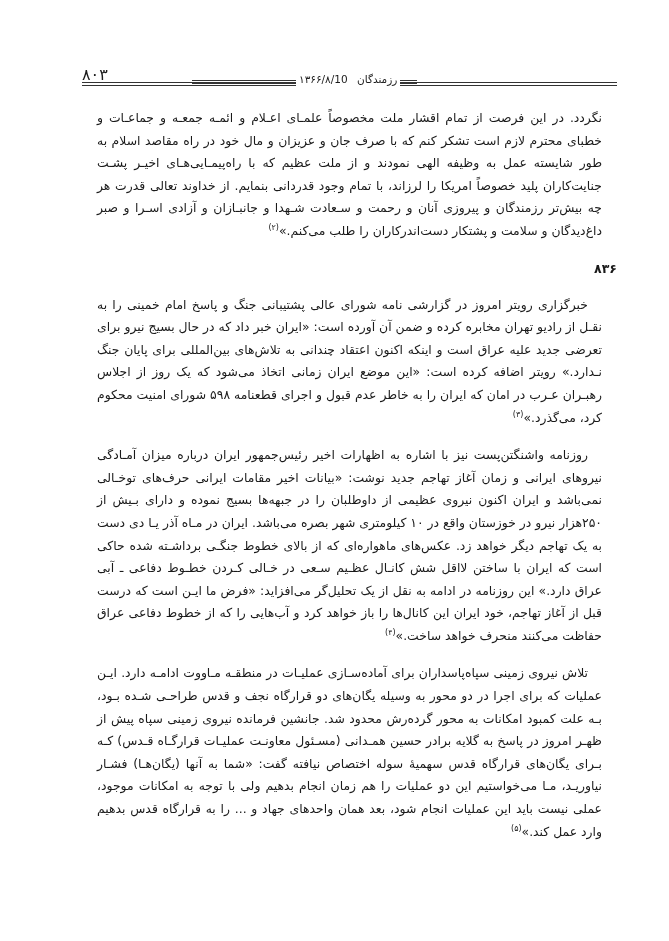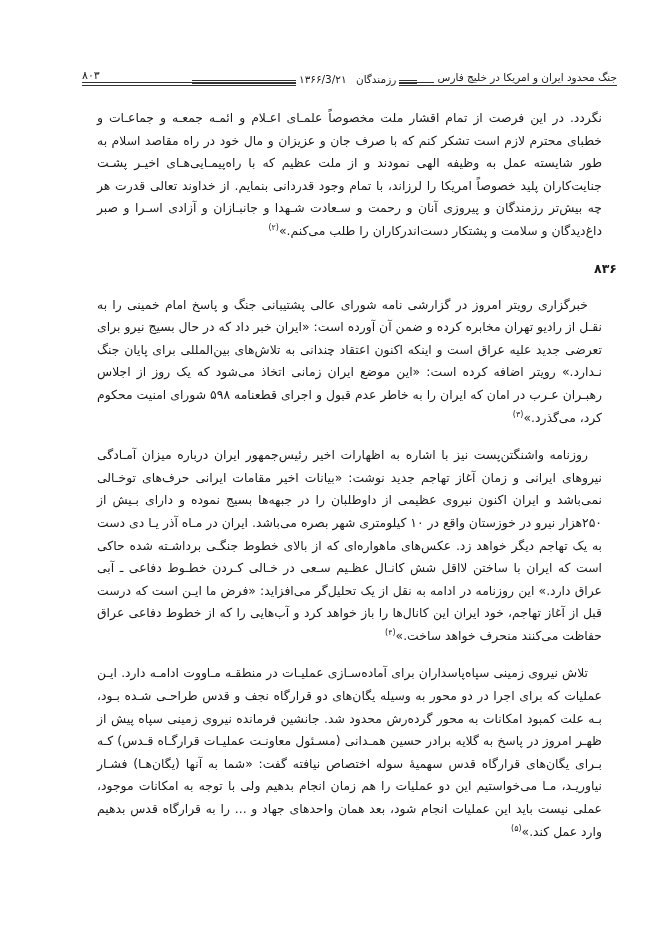--- a/index.html
+++ b/index.html
@@ -47,24 +47,23 @@
       z-index: 2;
       white-space: nowrap;
     }
     .header .center .date {
       margin-right: 6px;
     }
     .header .pagenum {
       position: absolute;
       left: 0;
       top: 0;
-      font-size: 11px;
+      font-size: 16px;
       line-height: 14px;
       z-index: 2;
-      font-family: Liberation Serif, serif;
     }
     .header .rule {
       position: absolute;
       left: 0;
       right: 0;
       top: 14px;
       height: 2px;
       border-top: 1px solid #333;
       border-bottom: 1px solid #333;
     }
@@ -105,25 +104,24 @@
       line-height: 0;
       vertical-align: super;
     }
   </style>
 </head>
 <body>
 
 <div class="page">
 
   <div class="header">
-    <span class="title">جنگ محدود ایران و امریکا در خلیج فارس</span>
     <div class="rule-mid"></div>
     <span class="center">
       <span>رزمندگان</span>
-      <span class="date">۱۳۶۶/3/۲۱</span>
+      <span class="date">۱۳۶۶/۸/10</span>
     </span>
     <span class="pagenum">۸۰۳</span>
     <div class="rule"></div>
   </div>
 
   <div class="body-text">
 
     <p><span>نگردد. در این فرصت از تمام اقشار ملت مخصوصاً علمـای اعـلام و ائمـه جمعـه و جماعـات و خطبای محترم لازم است تشکر کنم که با صرف جان و عزیزان و مال خود در راه مقاصد اسلام به طور شایسته عمل به وظیفه الهی نمودند و از ملت عظیم که با راه‌پیمـایی‌هـای اخیـر پشـت جنایت‌کاران پلید خصوصاً امریکا را لرزاند، با تمام وجود قدردانی بنمایم. از خداوند تعالی قدرت هر چه بیش‌تر رزمندگان و پیروزی آنان و رحمت و سـعادت شـهدا و جانبـازان و آزادی اسـرا و صبر داغ‌دیدگان و سلامت و پشتکار دست‌اندرکاران را طلب می‌کنم.»</span><sup class="fn">(۲)</sup></p>
 
     <div class="section-num">۸۳۶</div>

